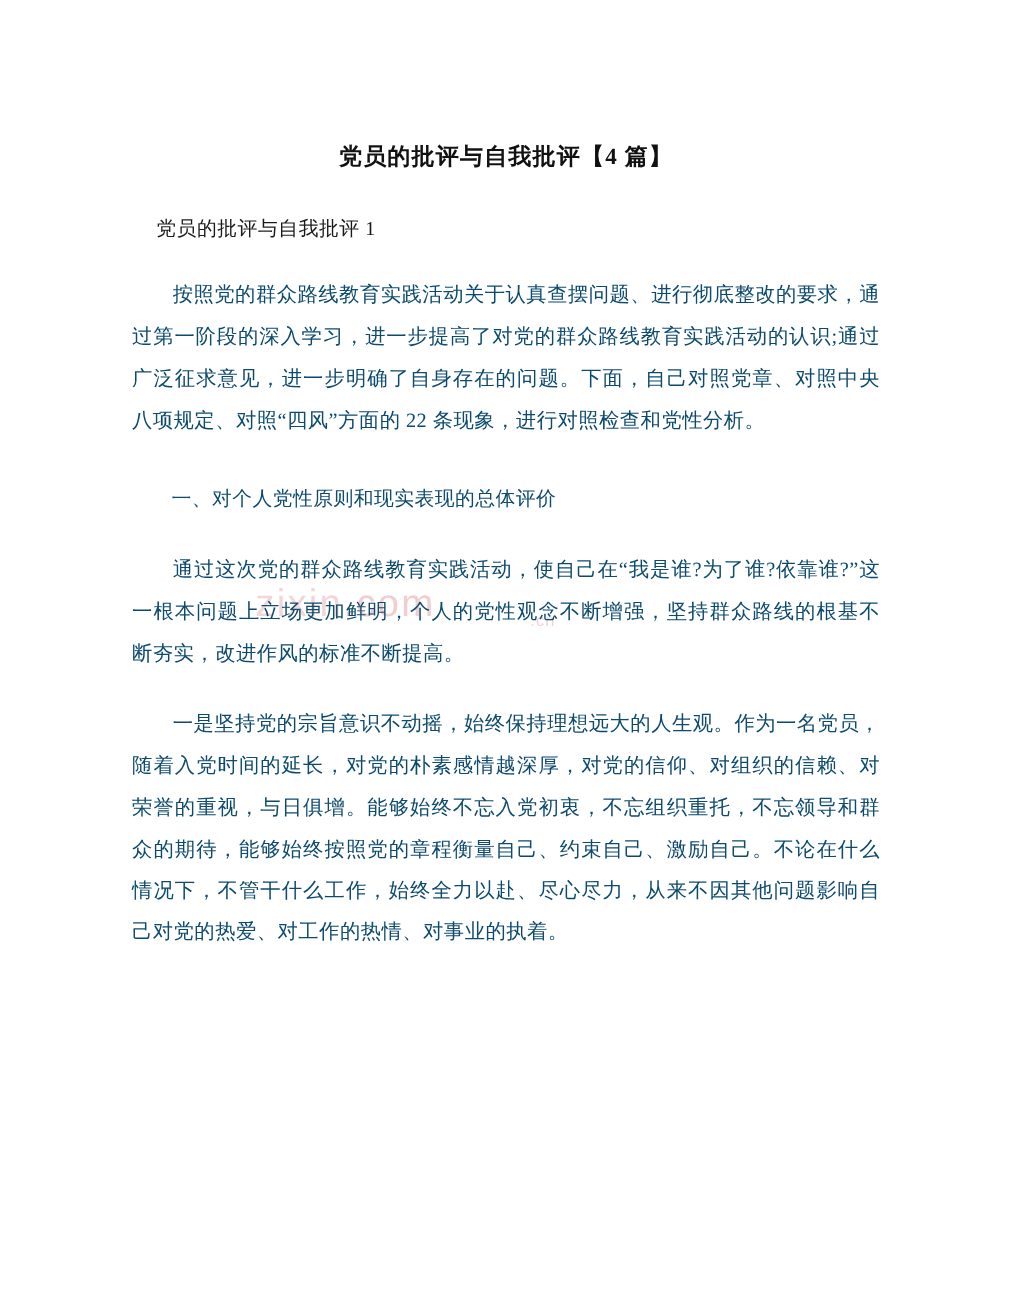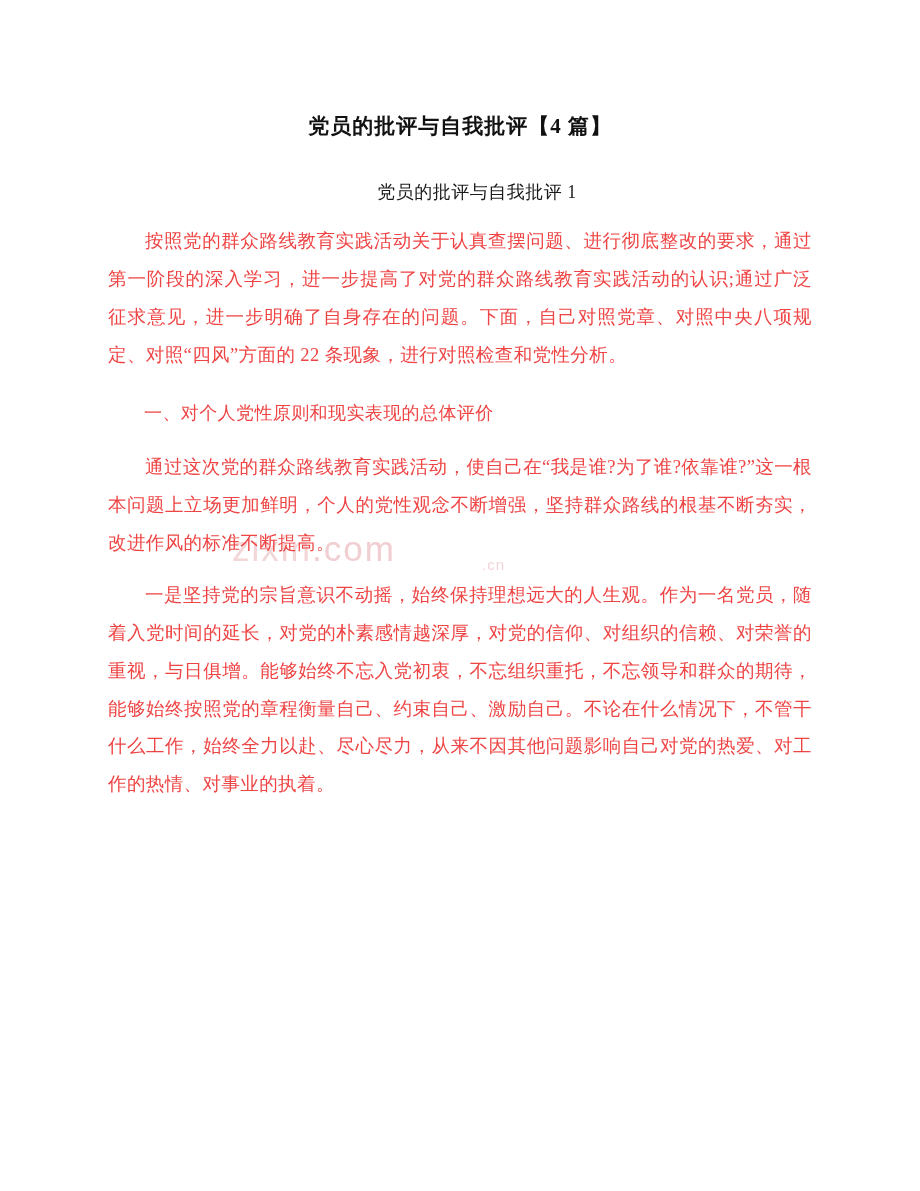--- a/index.html
+++ b/index.html
@@ -15,21 +15,21 @@
     position: relative;
     width: 920px;
     height: 1191px;
     margin: 0 auto;
     background: #ffffff;
     overflow: hidden;
   }
   .content {
     position: absolute;
     left: 108px;
-    top: 0;
+    top: 16px;
     width: 704px;
     height: 894px;
   }
   .doc-title {
     text-align: center;
     font-size: 21px;
     font-weight: bold;
     letter-spacing: 1px;
     margin: 0;
     padding-top: 112px;
@@ -37,32 +37,31 @@
     color: #111;
   }
   .subtitle {
     font-size: 18px;
     margin: 0;
     padding-top: 38px;
     padding-left: 34px;
     line-height: 1.5;
     letter-spacing: 0.5px;
     color: #1a1a1a;
-    text-align: center;
   }
   p.body-par {
     font-size: 18.5px;
     line-height: 2.05;
-    margin: 0;
+    margin: 12px;
     padding-top: 17px;
     text-align: justify;
     text-justify: inter-ideograph;
     text-indent: 2em;
     letter-spacing: 0.4px;
-    color: #ef4444;
+    color: #0c4a6e;
   }
   p.body-par.heading-par {
     padding-top: 20px;
     font-size: 18px;
   }
   p.body-par.tight {
     padding-top: 14px;
   }
   .watermark {
     position: absolute;

